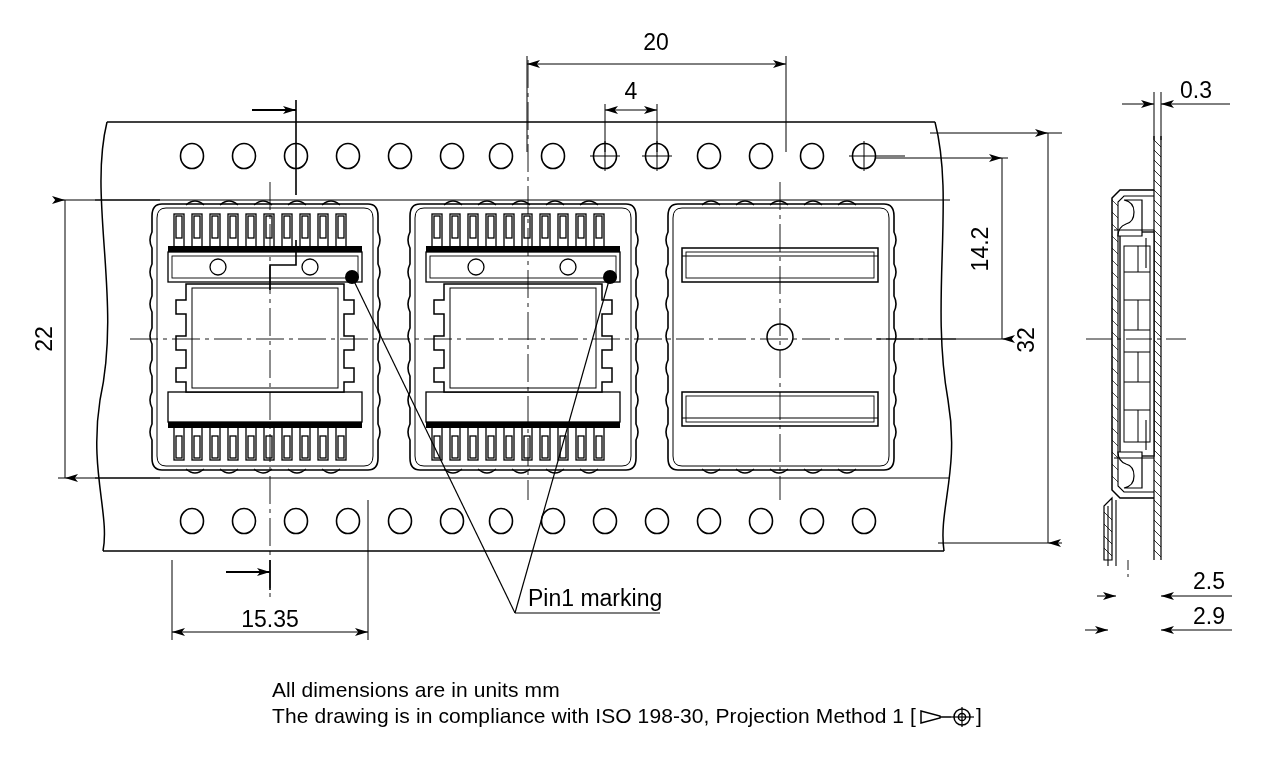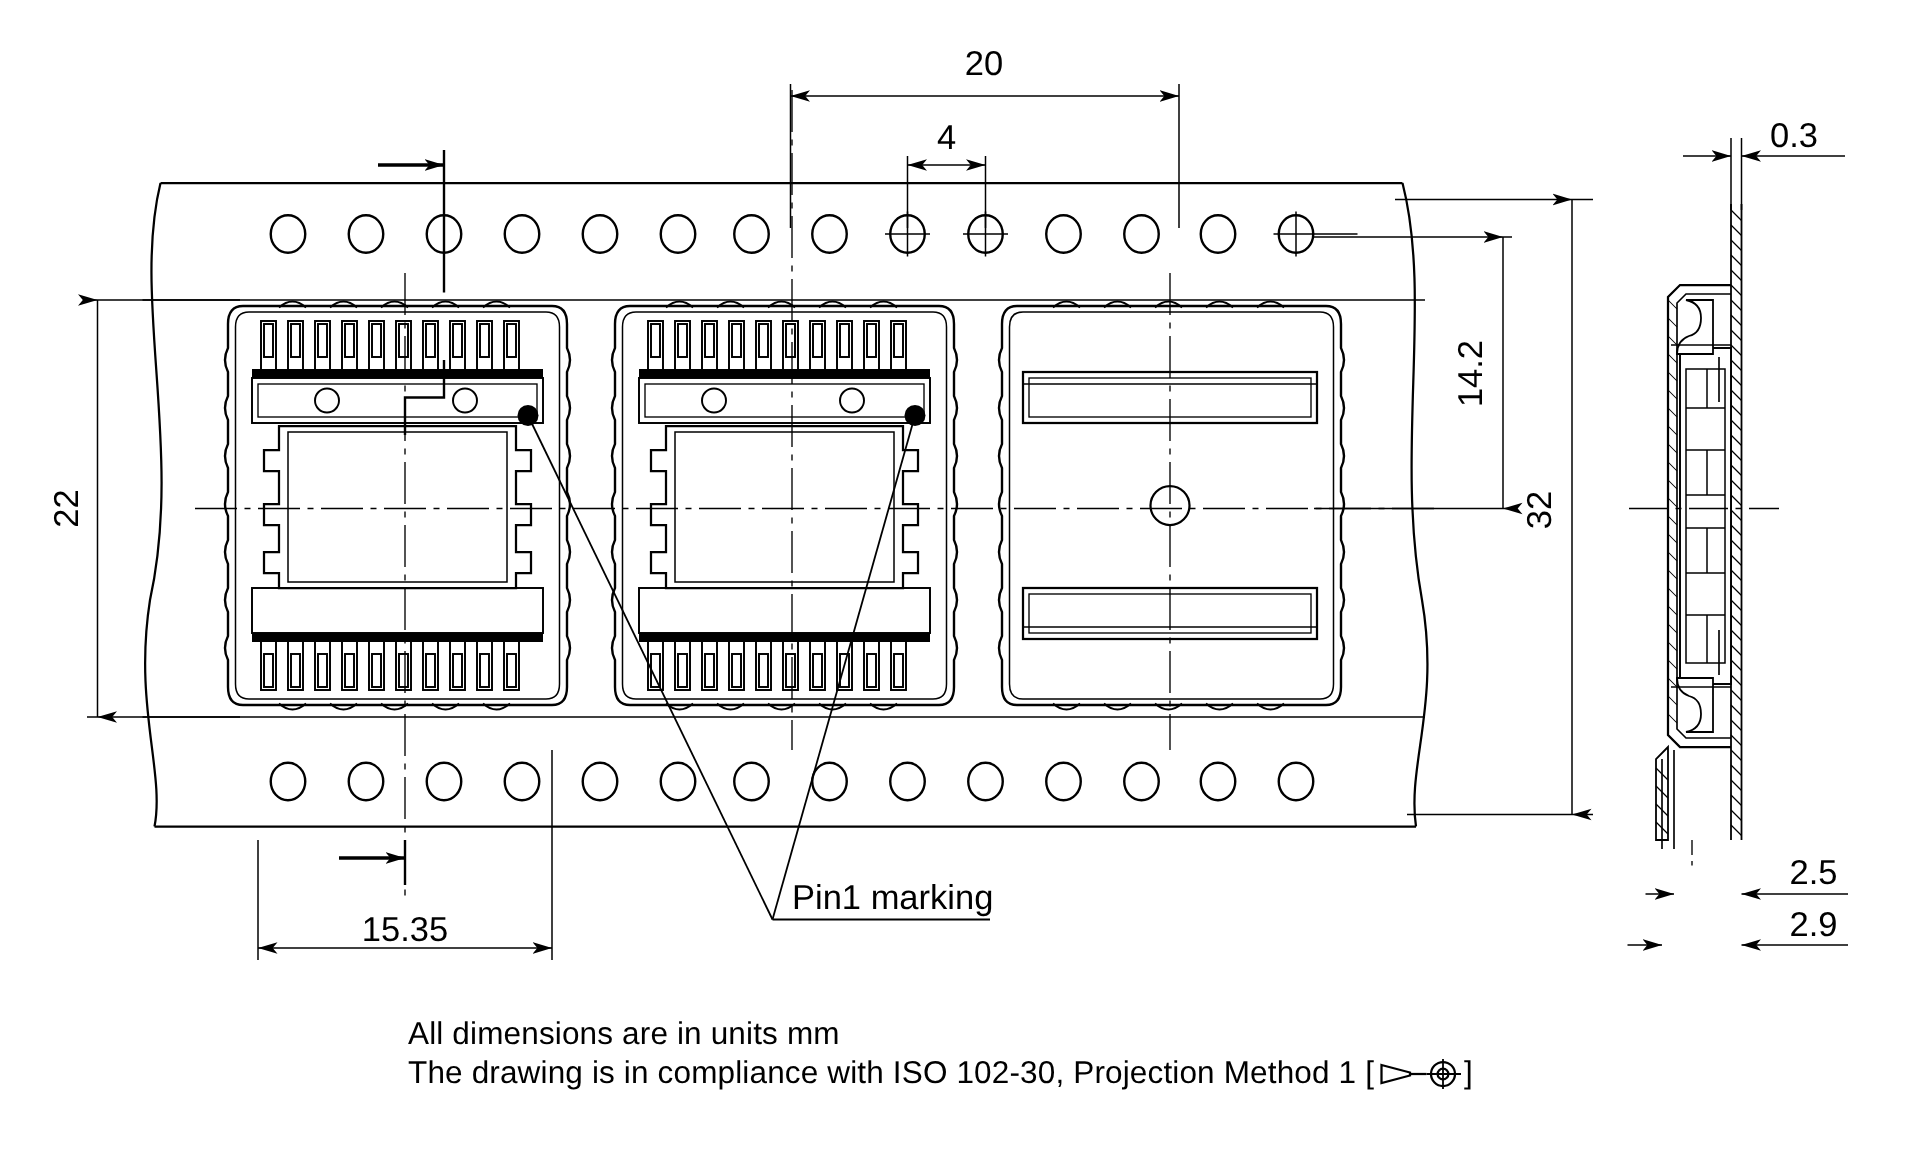--- a/index.html
+++ b/index.html
@@ -450,21 +450,21 @@
       <line x1="1161" y1="630" x2="1232" y2="630" marker-start="url(#arrL)"></line>
     </g>
     <text x="1209" y="624" font-size="23" text-anchor="middle" fill="#000">2.9</text>
   </g>
 
 </svg>
 
 <div class="notes">
   <div>All dimensions are in units mm</div>
   <div>
-    <span>The drawing is in compliance with ISO 102-30, Projection Method 1 [</span><span class="projsym"><svg width="58" height="20" viewBox="0 0 58 20">
+    <span>The drawing is in compliance with ISO 198-30, Projection Method 1 [</span><span class="projsym"><svg width="58" height="20" viewBox="0 0 58 20">
         <path d="M3,4 L22,9 L22,11 L3,16 Z" fill="none" stroke="#000" stroke-width="1.5"></path>
         <line x1="22" y1="10" x2="33" y2="10" stroke="#000" stroke-width="1.5"></line>
         <circle cx="44" cy="10" r="8" fill="none" stroke="#000" stroke-width="1.5"></circle>
         <circle cx="44" cy="10" r="3.6" fill="none" stroke="#000" stroke-width="1.5"></circle>
         <line x1="33" y1="10" x2="56" y2="10" stroke="#000" stroke-width="1.2"></line>
         <line x1="44" y1="0" x2="44" y2="20" stroke="#000" stroke-width="1.2"></line>
       </svg></span><span>]</span>
   </div>
 </div>
 

